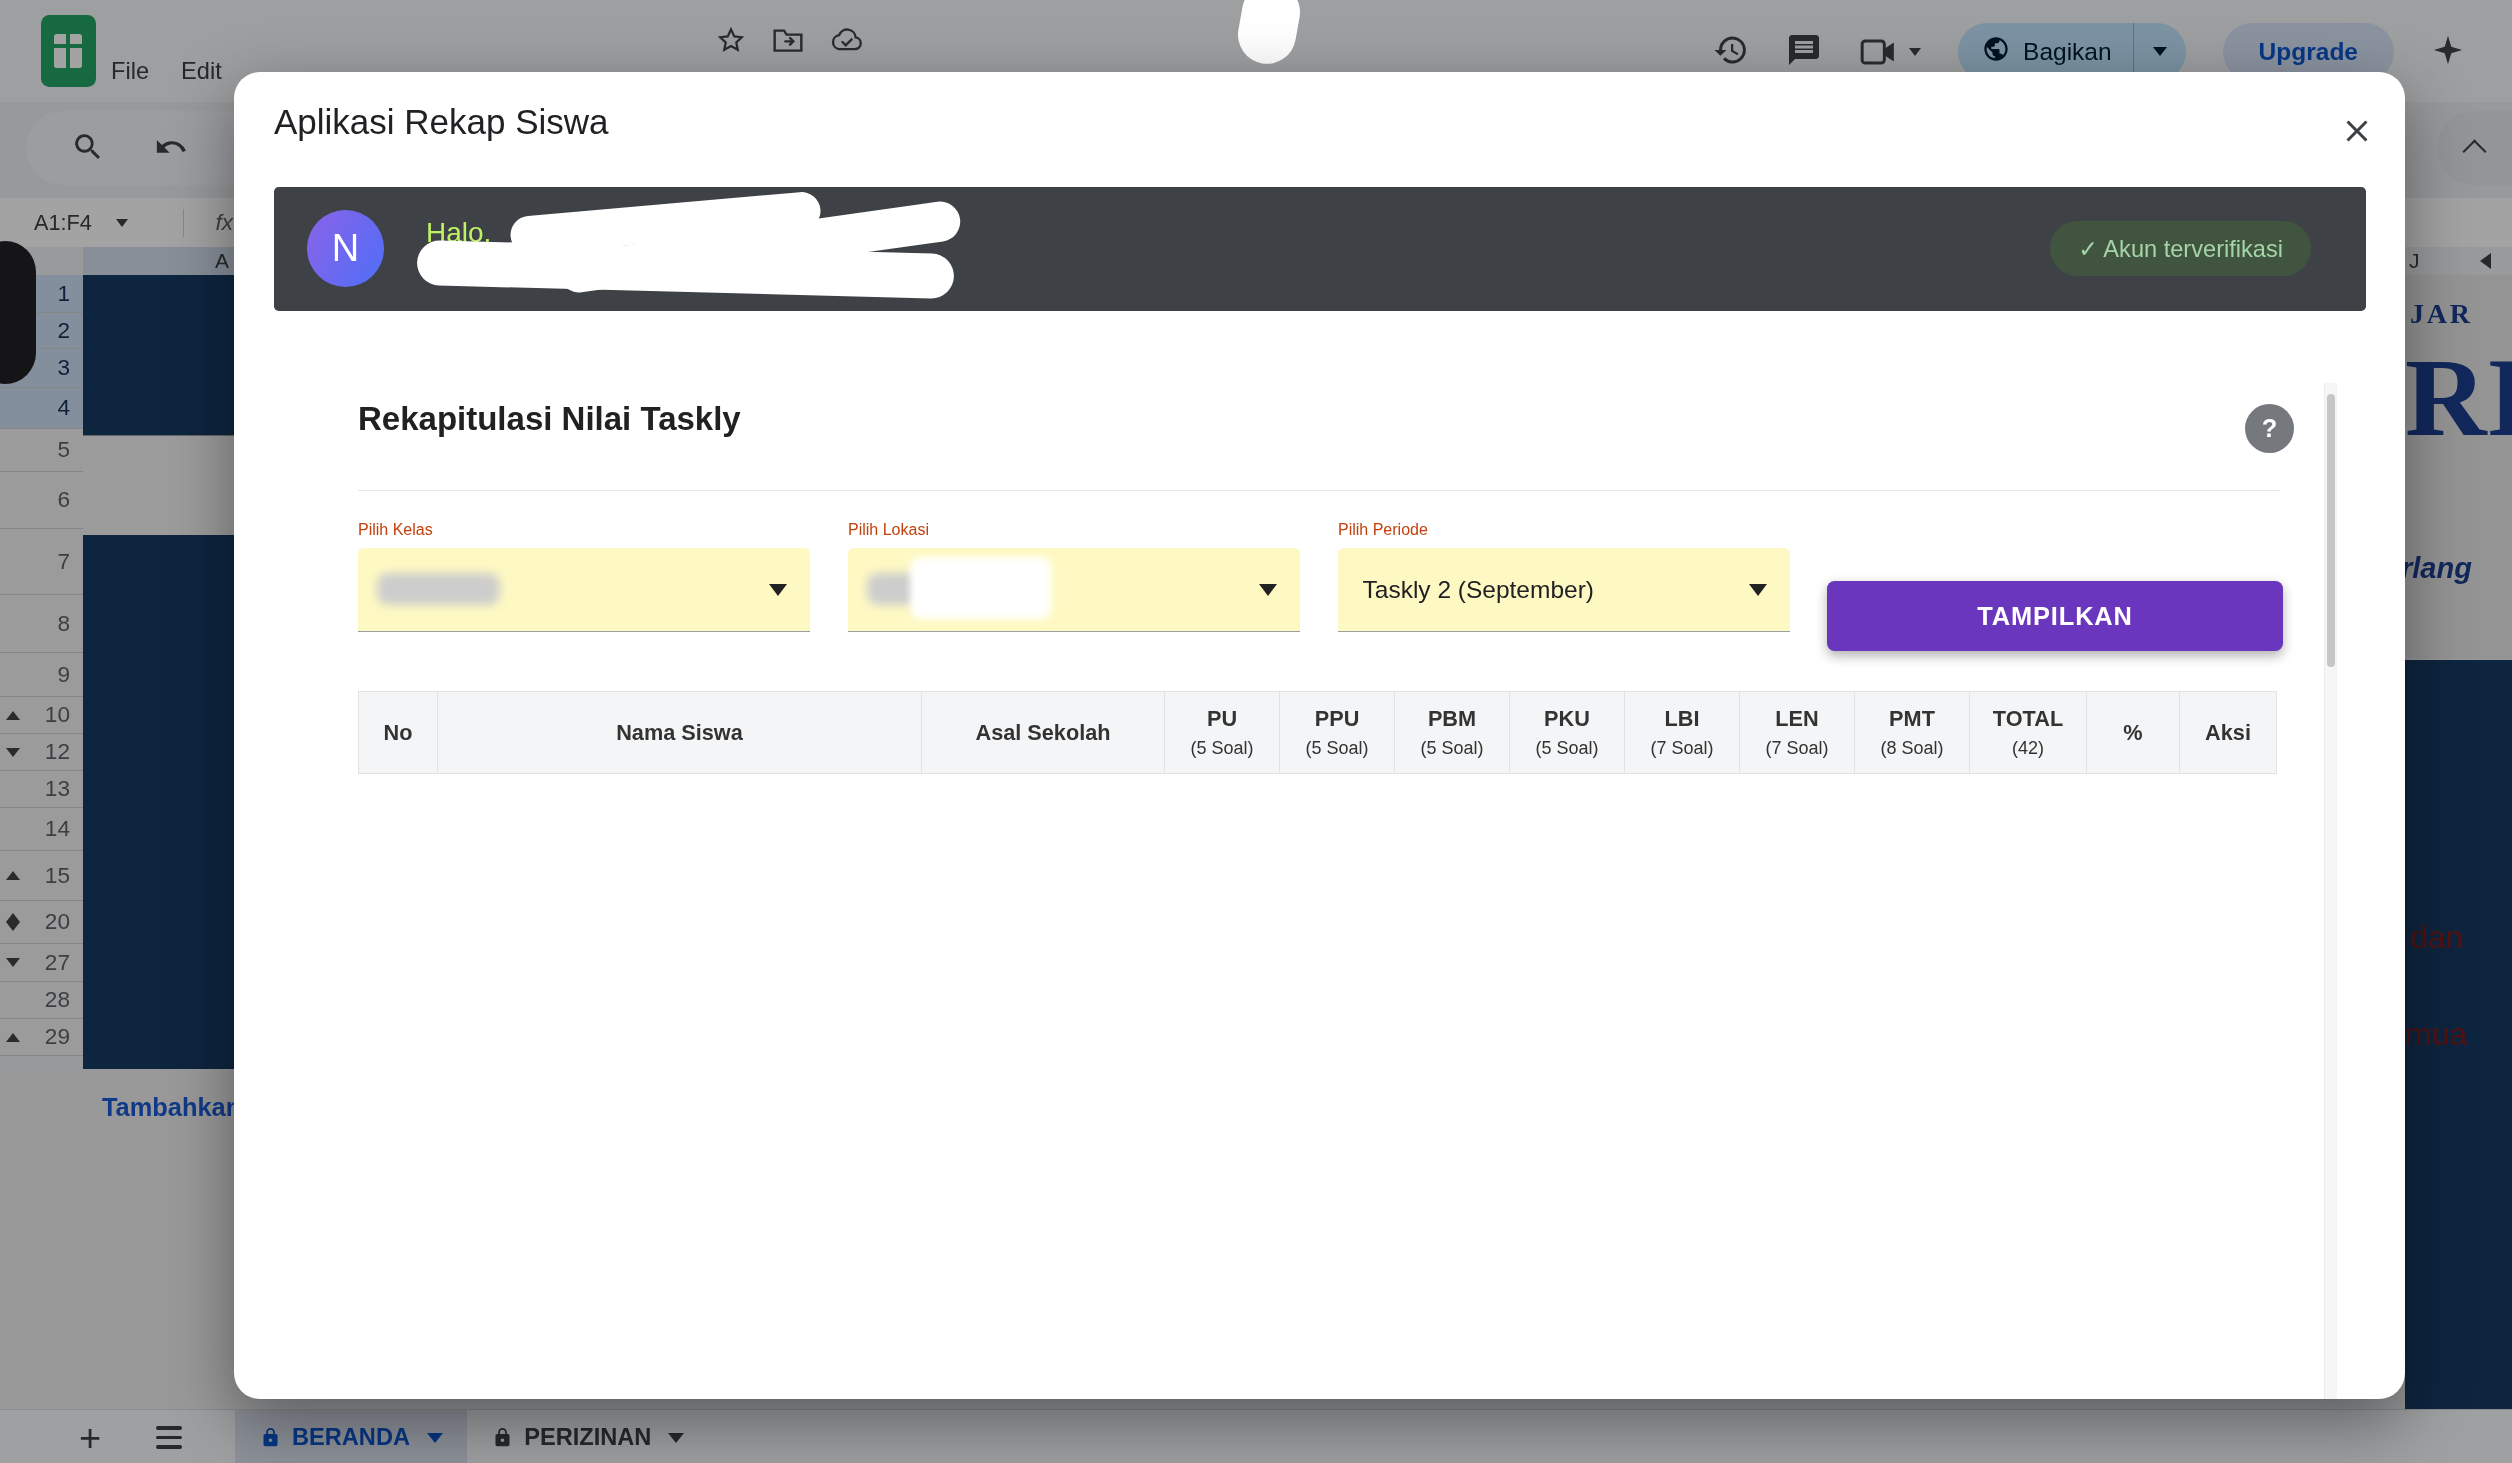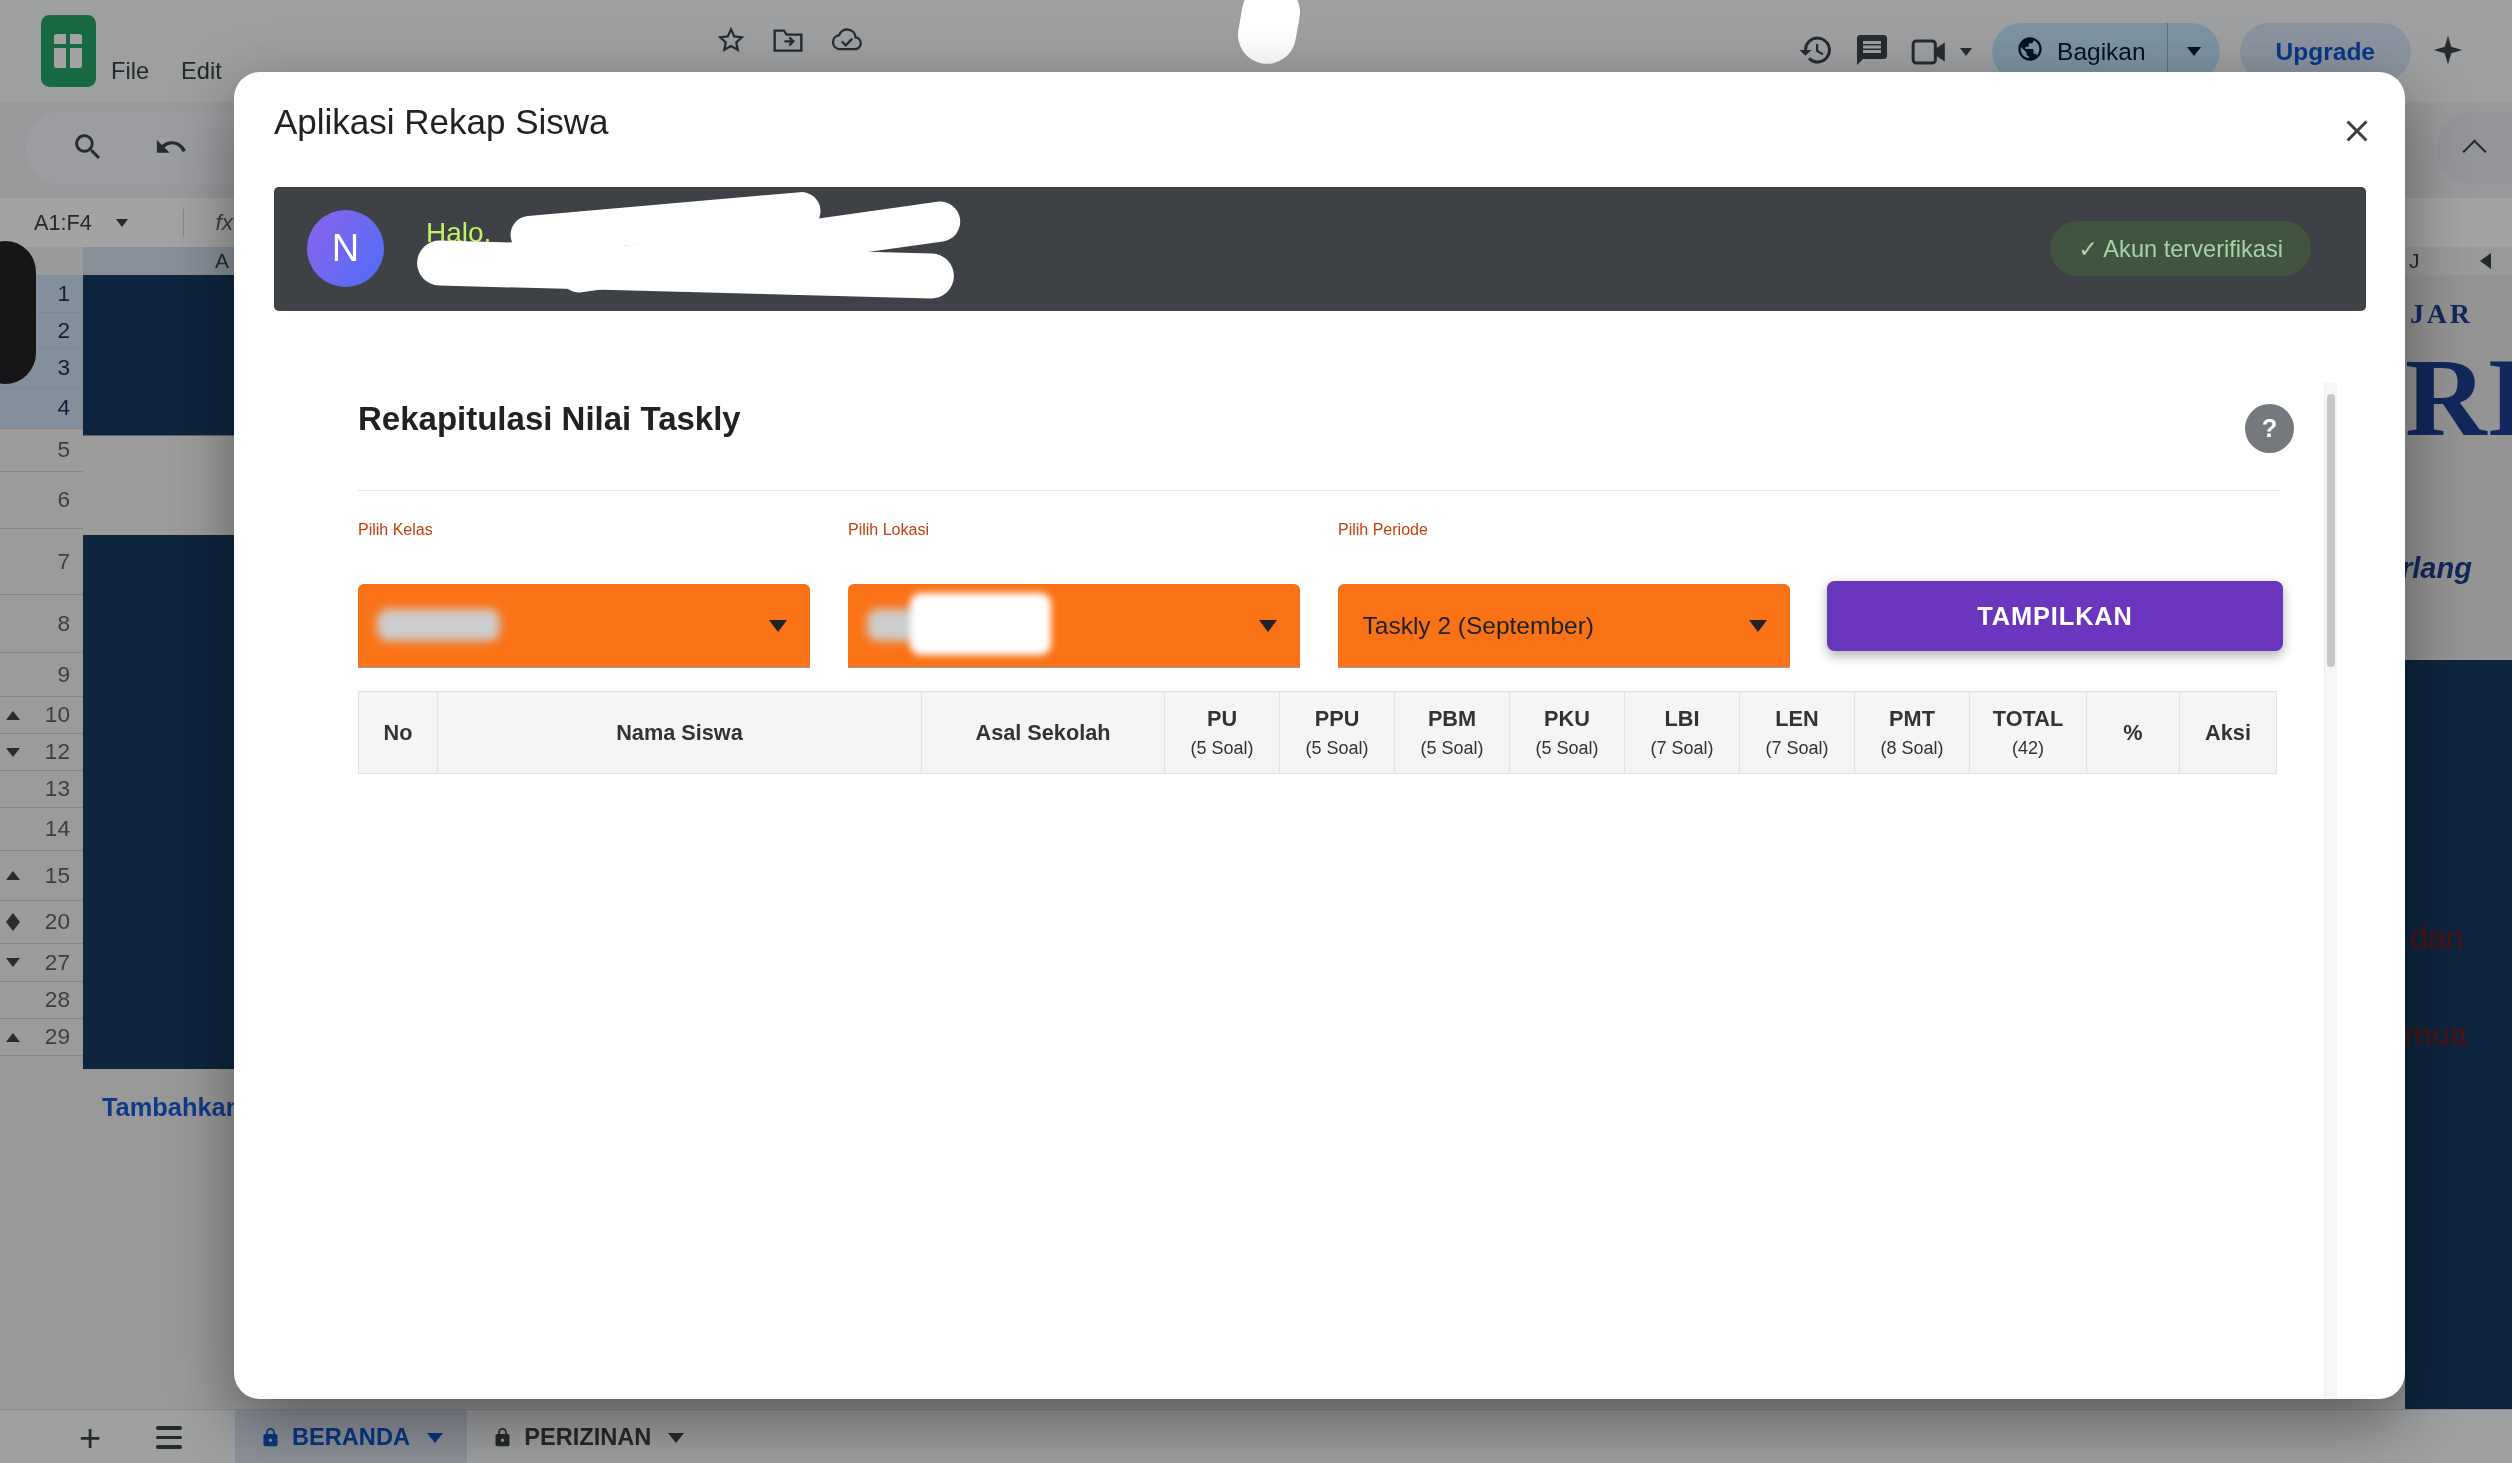--- a/index.html
+++ b/index.html
@@ -9,21 +9,21 @@
 
   
   .chrome-top{left:0;top:0;width:2512px;height:102px;background:#f7f9fc;}
   .sheets-icon{left:41px;top:15px;width:55px;height:72px;background:#23a566;border-radius:8.5px;}
   .sheets-icon .grid{position:absolute;left:13px;top:19px;width:28px;height:34px;background:#fff;border-radius:2.8px;}
   .sheets-icon .grid:before{content:"";position:absolute;left:0;top:10.4px;width:28px;height:3.8px;background:#23a566;}
   .sheets-icon .grid:after{content:"";position:absolute;left:12.3px;top:0;width:3.8px;height:34px;background:#23a566;}
   .doc-title{left:111px;top:21px;font-size:29px;color:#202124;white-space:nowrap;}
   .title-icons{left:716px;top:24.5px;display:flex;gap:26px;align-items:center;}
   .menu-row{left:111px;top:58px;display:flex;gap:32px;font-size:23.6px;color:#3c4043;}
-  .top-right{right:47px;top:22.6px;display:flex;align-items:center;gap:20px;justify-content:flex-end;}
+  .top-right{right:47px;top:22.6px;display:flex;align-items:center;gap:37px;justify-content:flex-end;}
   .pill-btn{display:flex;align-items:center;border-radius:941px;height:58px;}
   .share-pill{background:#c2e7ff;color:#001d35;font-size:24.5px;}
   .share-main{display:flex;align-items:center;gap:13px;padding:0 21px 0 24.5px;}
   .share-caret{padding:0 19px;border-left:0.9px solid rgba(0,29,53,.25);height:58px;display:flex;align-items:center;}
   .upgrade-pill{background:#d9e7fb;color:#0b57d0;font-size:24.5px;font-weight:bold;padding:0 36px;}
   .toolbar-pill{left:26px;top:111px;width:1112px;height:74px;background:#f3f6fa;border-radius:37px;
                 display:flex;align-items:center;gap:49px;padding-left:45px;box-sizing:border-box;}
   .collapse-pill{right:0;top:111px;width:75px;height:74px;background:#e7eaee;border-radius:37px 0 0 37px;
                  display:flex;align-items:center;justify-content:center;}
   .chev-up{width:15px;height:15px;border-top:2.8px solid #3c4043;border-left:2.8px solid #3c4043;transform:rotate(45deg);margin-top:7.5px;}
@@ -83,21 +83,21 @@
   .badge{position:absolute;right:55px;top:34px;height:55px;padding:0 28px;border-radius:941px;background:#41543f;
          color:#a4d5a7;font-size:23.6px;display:flex;align-items:center;}
   .mtabs{left:0;top:239px;width:2171px;height:72px;background:#e9eaee;display:flex;align-items:flex-end;padding-left:38px;box-sizing:border-box;}
   .mtab{height:72px;display:flex;align-items:center;padding:0 45px;font-size:23.6px;color:#5f6368;}
   .mtab.active{background:#fff;color:#5e35b1;font-weight:bold;border-radius:15px 15px 0 0;}
   .mheading{left:124px;top:328px;font-size:33px;font-weight:bold;color:#212121;}
   .help-circle{left:2011px;top:332px;width:49px;height:49px;border-radius:50%;background:#75797d;color:#fff;
                font-size:25.4px;font-weight:bold;display:flex;align-items:center;justify-content:center;}
   .hr{left:124px;top:418px;width:1922px;height:0.9px;background:#e6e6e6;}
   .flabel{top:449px;font-size:16px;color:#c2410c;}
-  .select{top:512px;width:452px;height:83px;background:#f97316;border-radius:5.7px 5.7px 0 0;border-bottom:1.9px solid #9aa0a6;
+  .select{top:476px;width:452px;height:83px;background:#fef9c3;border-radius:5.7px 5.7px 0 0;border-bottom:1.9px solid #9aa0a6;
           display:flex;align-items:center;}
   .select .val{margin-left:24.5px;font-size:24.5px;color:#202124;}
   .select .scaret{position:absolute;right:22.6px;width:0;height:0;border-left:9.4px solid transparent;border-right:9.4px solid transparent;border-top:12.3px solid #222;}
   .show-btn{left:1593px;top:509px;width:456px;height:70px;background:#6936bd;border-radius:7.5px;color:#fff;
             font-size:25.4px;font-weight:bold;letter-spacing:0.9px;display:flex;align-items:center;justify-content:center;
             box-shadow:0 4.7px 11.3px rgba(0,0,0,.3);}
   .mscroll{left:2090px;top:311px;width:12.3px;height:1016px;background:#f6f6f6;border-left:0.9px solid #ececec;}
   .mthumb{position:absolute;left:1.9px;top:11.3px;width:8.5px;height:273px;background:#c6c6c6;border-radius:4.7px;}
 
   

